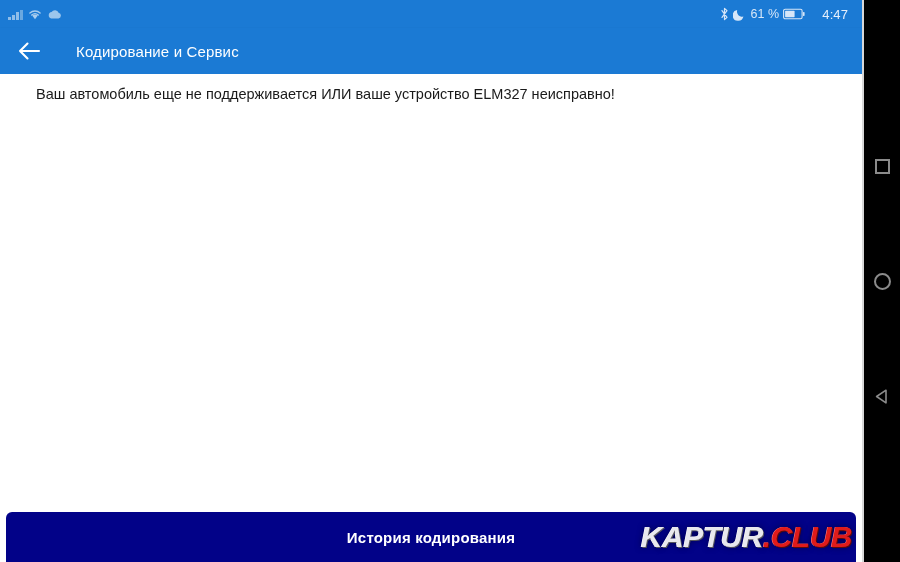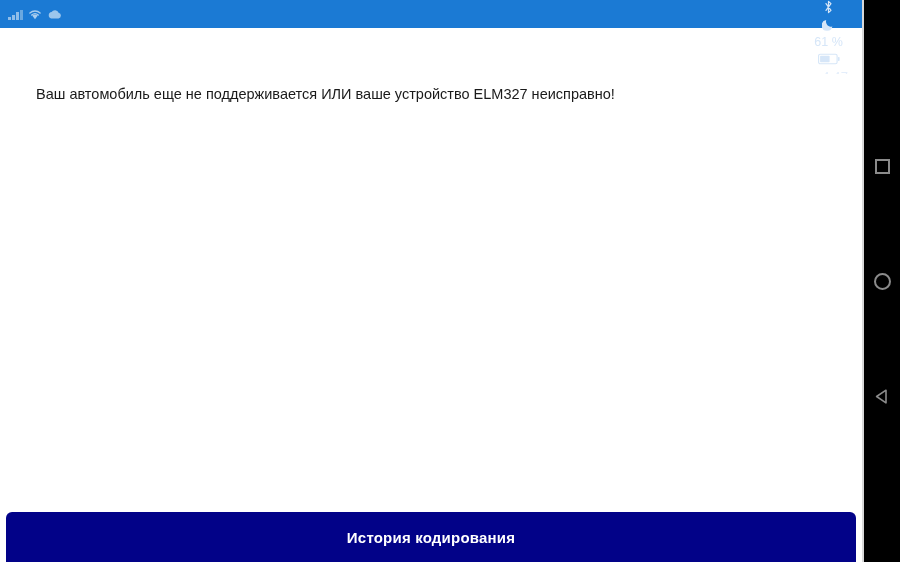--- a/index.html
+++ b/index.html
@@ -48,21 +48,20 @@
   .status-right {
     position: absolute;
     right: 14px; top: 0;
     height: 28px;
     display: flex;
     align-items: center;
     gap: 4px;
     color: #cfe3f7;
     font-size: 12.5px;
     letter-spacing: 0.1px;
-    flex-direction: column;
   }
   .status-right .batt-pct {
     color: #d6e6f8;
     font-size: 12.5px;
   }
   .status-right .clock {
     color: #e4eefb;
     font-size: 13px;
     margin-left: 13px;
   }
@@ -272,27 +271,39 @@
           <svg class="icon-svg" width="22" height="12" viewBox="0 0 22 12">
             <rect x="0.6" y="1.2" width="18.5" height="9.6" rx="1.6" ry="1.6" stroke="#d6e6f8" stroke-width="1.1" fill="none"></rect>
             <rect x="2.1" y="2.7" width="9.5" height="6.6" rx="0.7" ry="0.7" fill="#d6e6f8"></rect>
             <rect x="19.9" y="4.0" width="1.7" height="4" rx="0.7" ry="0.7" fill="#d6e6f8"></rect>
           </svg>
         </span>
         <span class="clock">4:47</span>
       </div>
     </div>
 
+    <div id="app-bar">
+      <div id="back-btn">
+        <svg width="24" height="20" viewBox="0 0 24 20">
+          <path d="M22 10 L3 10 M10.5 2.5 L3 10 L10.5 17.5" stroke="#ffffff" stroke-width="2.1" fill="none" stroke-linecap="round" stroke-linejoin="round"></path>
+        </svg>
+      </div>
+      <div id="app-title">Кодирование и Сервис</div>
+    </div>
 
     <div id="content">
       <div id="status-message">Ваш автомобиль еще не поддерживается ИЛИ ваше устройство ELM327 неисправно!</div>
     </div>
 
     <button id="history-button">История кодирования</button>
 
+    <div id="watermark">
+      <span class="wm-main">KAPTUR</span>
+        <span class="wm-tld">.CLUB</span>
+    </div>
 
   </div>
 
   <div id="nav-bar">
 
     <div class="nav-key" id="nav-recents">
       <span class="nav-square"></span>
     </div>
 
     <div class="nav-key" id="nav-home">

